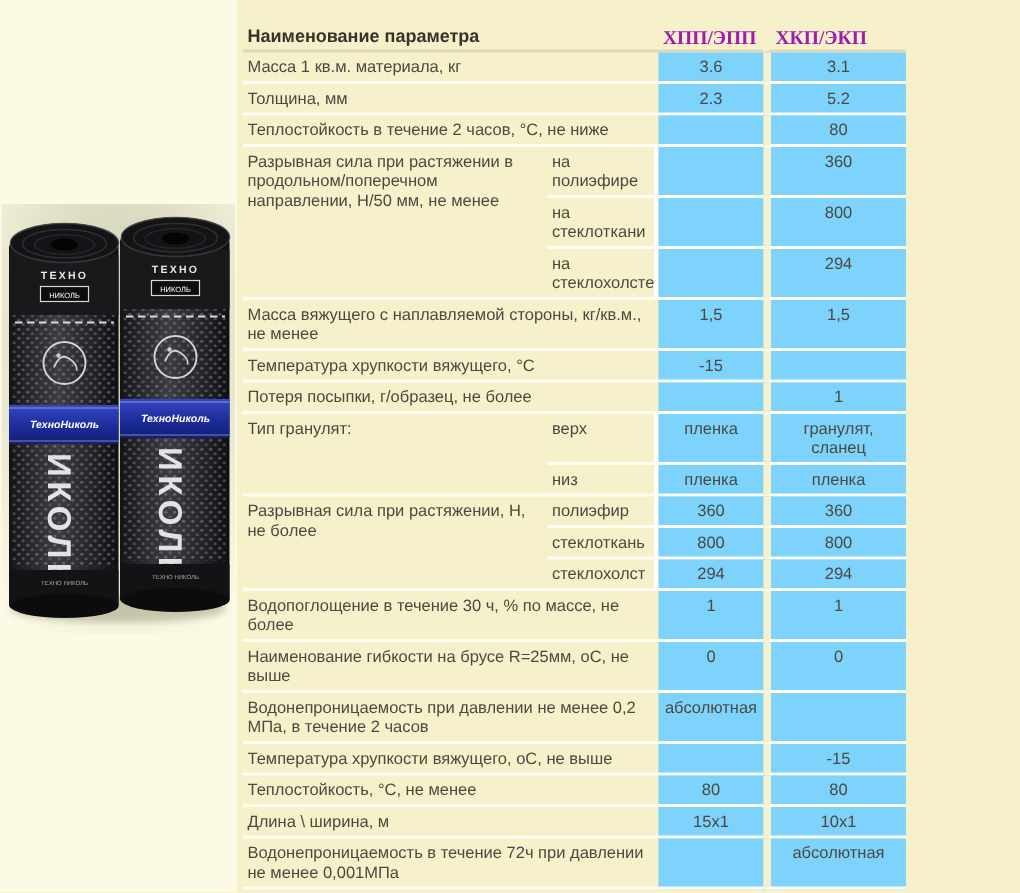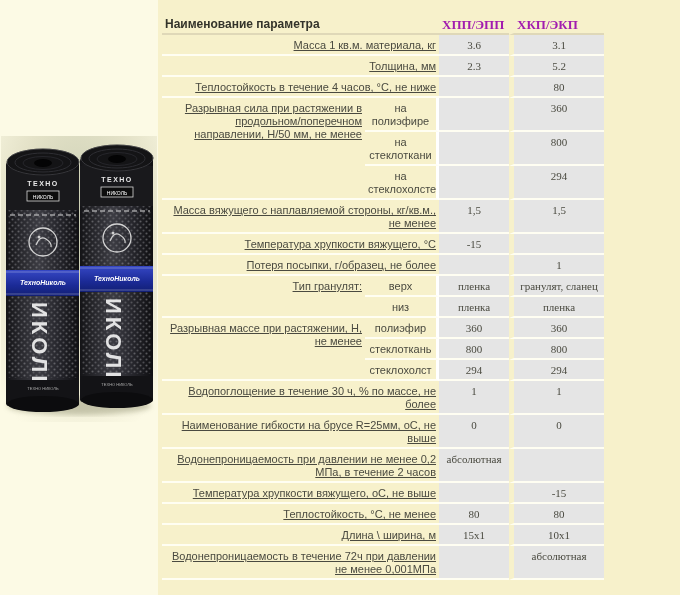--- a/index.html
+++ b/index.html
@@ -32,27 +32,27 @@
     border-bottom:2px solid #DFD8B8;
   }
   th.c-name{
     text-align:left;font-weight:bold;font-size:12px;color:#33332A;
   }
   thead th.c-v{
     background:transparent;
     font-family:"Liberation Serif","DejaVu Serif",serif;
     font-weight:bold;font-size:13px;color:#a21caf;text-align:left;
   }
-  td.c-name{text-align:right;text-decoration:underline;}
+  td.c-name{text-align:left;}
   td.c-sub{
-    text-align:center;
+    text-align:left;
     border-right:3px solid #FFFFFF;
   }
   .c-v{text-align:center;}
-  td.c-v{background:#e5e5e5;font-family:Liberation Serif, serif;}
+  td.c-v{background:#7dd3fc;}
   .c-v2{border-left:5px solid #F7F1CB;}
 </style>
 </head>
 <body>
 
 <div class="page">
 
   <div class="left-panel">
     <svg class="photo" width="156" height="286" viewBox="0 0 156 286" xmlns="http://www.w3.org/2000/svg">
       <defs>
@@ -157,21 +157,21 @@
             <td class="c-name" colspan="2">Масса 1 кв.м. материала, кг</td>
             <td class="c-v c-v1">3.6</td>
             <td class="c-v c-v2">3.1</td>
           </tr>
           <tr>
             <td class="c-name" colspan="2">Толщина, мм</td>
             <td class="c-v c-v1">2.3</td>
             <td class="c-v c-v2">5.2</td>
           </tr>
           <tr>
-            <td class="c-name" colspan="2">Теплостойкость в течение 4 часов, °С, не ниже</td>
+            <td class="c-name" colspan="2">Теплостойкость в течение 2 часов, °С, не ниже</td>
             <td class="c-v c-v1"></td>
             <td class="c-v c-v2">80</td>
           </tr>
           <tr>
             <td class="c-name" rowspan="3">Разрывная сила при растяжении в продольном/поперечном направлении, Н/50 мм, не менее</td>
             <td class="c-sub">на полиэфире</td>
             <td class="c-v c-v1"></td>
             <td class="c-v c-v2">360</td>
           </tr>
           <tr>
@@ -204,21 +204,21 @@
             <td class="c-sub">верх</td>
             <td class="c-v c-v1">пленка</td>
             <td class="c-v c-v2">гранулят, сланец</td>
           </tr>
           <tr>
             <td class="c-sub">низ</td>
             <td class="c-v c-v1">пленка</td>
             <td class="c-v c-v2">пленка</td>
           </tr>
           <tr>
-            <td class="c-name" rowspan="3">Разрывная массе при растяжении, Н, не менее</td>
+            <td class="c-name" rowspan="3">Разрывная сила при растяжении, Н, не более</td>
             <td class="c-sub">полиэфир</td>
             <td class="c-v c-v1">360</td>
             <td class="c-v c-v2">360</td>
           </tr>
           <tr>
             <td class="c-sub">стеклоткань</td>
             <td class="c-v c-v1">800</td>
             <td class="c-v c-v2">800</td>
           </tr>
           <tr>

